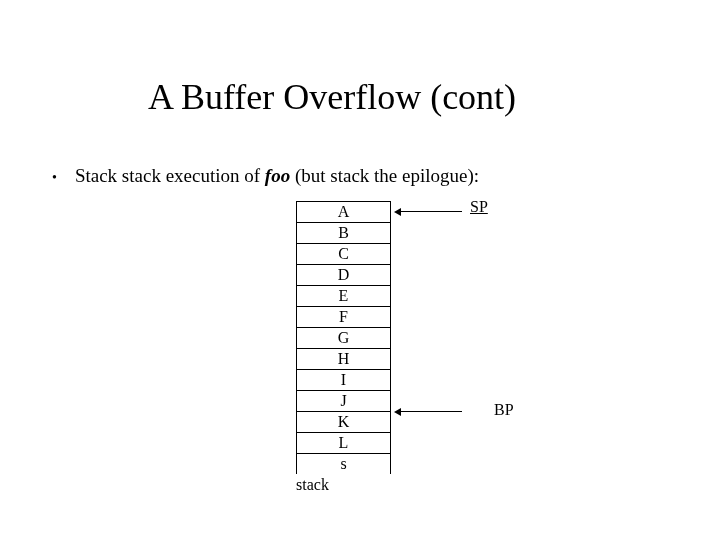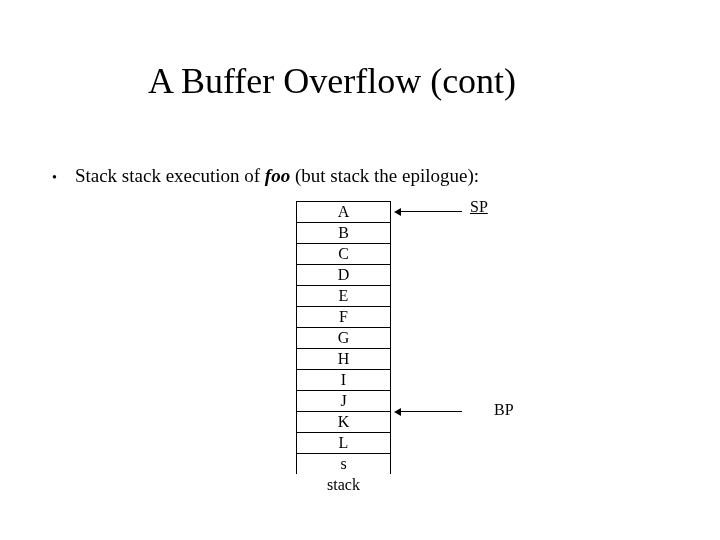--- a/index.html
+++ b/index.html
@@ -12,21 +12,21 @@
     color: #000000;
   }
   .slide {
     width: 720px;
     height: 540px;
     position: relative;
     box-sizing: border-box;
   }
   .title {
     position: absolute;
-    top: 60px;
+    top: 76px;
     left: 0;
     width: 664px;
     text-align: center;
     font-size: 36px;
     font-weight: normal;
   }
   .bullet-row {
     position: absolute;
     top: 165px;
     left: 52px;
@@ -57,21 +57,20 @@
     border-bottom: none;
     text-align: center;
     font-size: 16px;
     line-height: 20px;
   }
   .stack-cell:last-of-type {
     border-bottom: 1px solid #000;
   }
   .stack-label {
     width: 95px;
-    text-align: center;
     font-size: 16px;
     margin-top: 2px;
   }
   .sp-label {
     position: absolute;
     font-size: 16px;
   }
   .bp-label {
     position: absolute;
     font-size: 16px;

